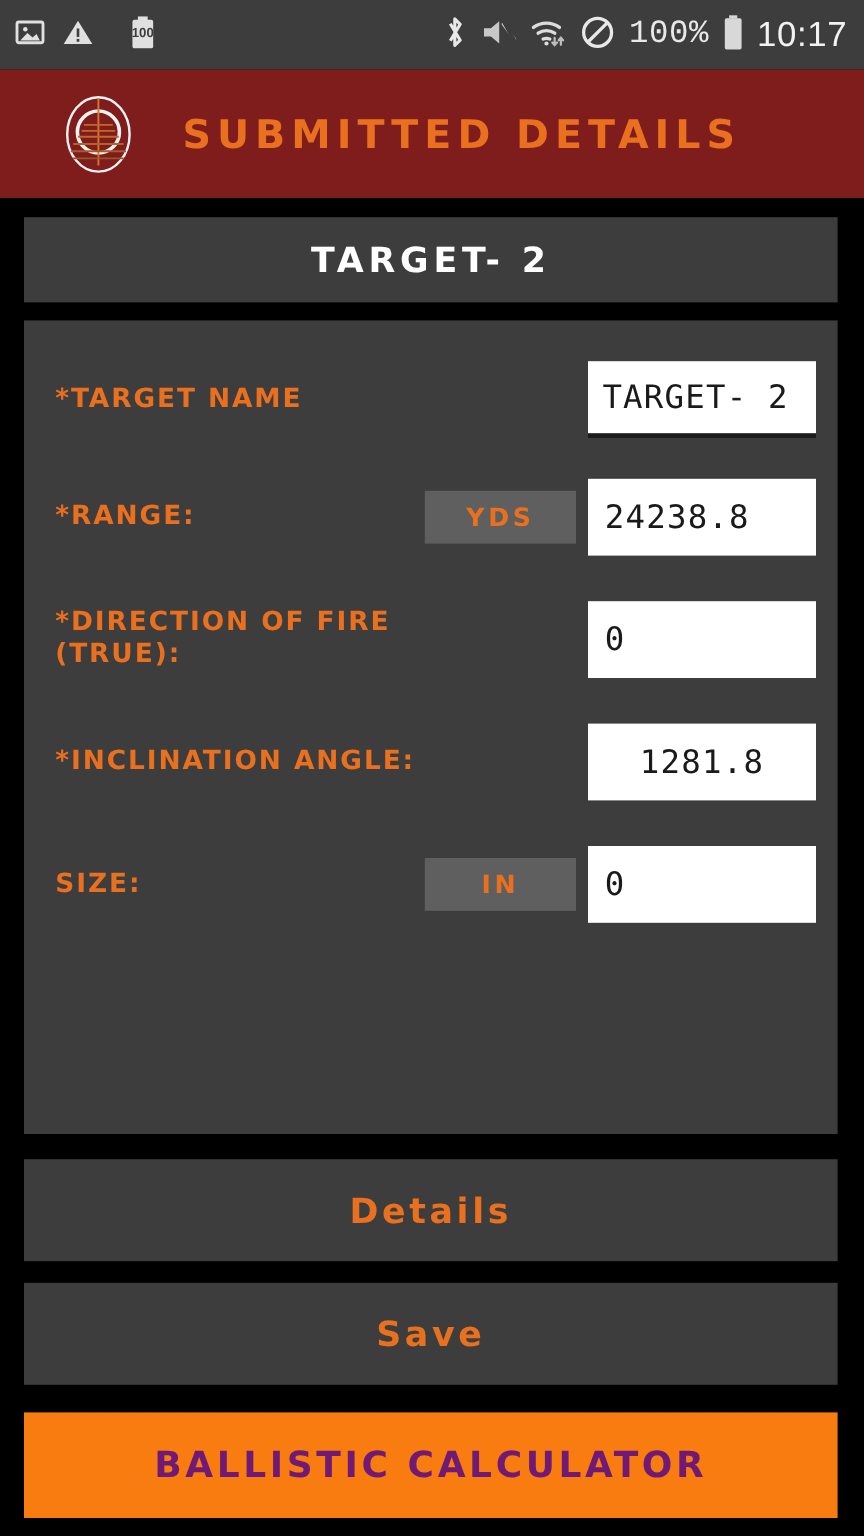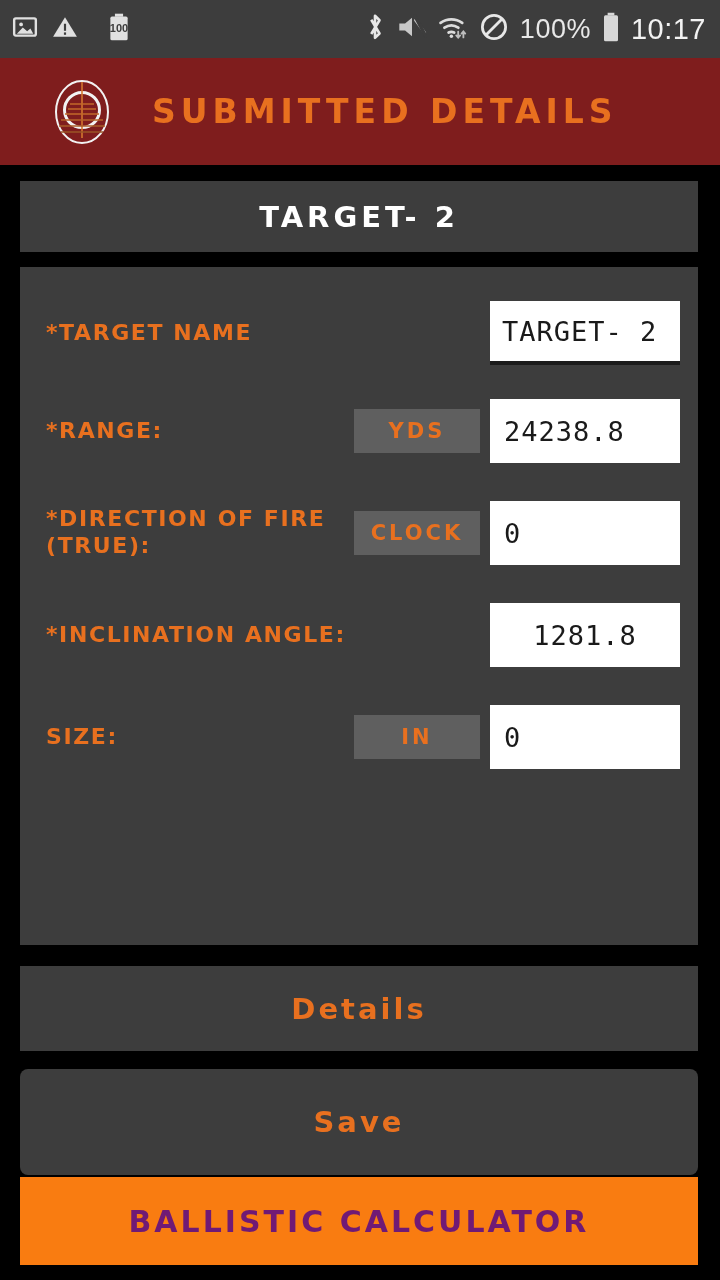--- a/index.html
+++ b/index.html
@@ -15,21 +15,21 @@
   .statusbar {
     height:58px; background:#3d3d3d;
     display:flex; align-items:center;
     padding:0 14px 0 12px;
     color:#e8e8e8;
   }
   .sb-left { display:flex; align-items:center; gap:14px; }
   .sb-right { margin-left:auto; display:flex; align-items:center; gap:11px; }
   .sb-ico { display:block; }
   .sb-pct {
-    font-family:Liberation Sans, sans-serif;
+    font-family:Liberation Mono, monospace;
     font-size:27px; letter-spacing:0.5px; color:#e8e8e8; line-height:1;
   }
   .sb-time {
     font-family:"Liberation Sans", sans-serif;
     font-size:29px; letter-spacing:0.5px; color:#f2f2f2; line-height:1;
   }
   .batt-num {
     font-family:"Liberation Sans", sans-serif;
     font-size:11px; font-weight:bold; color:#3d3d3d;
   }
@@ -117,21 +117,21 @@
   .btn-card {
     position:absolute; left:20px; width:678px;
     display:flex; align-items:center; justify-content:center;
   }
   .btn-label {
     color:#e8701f;
     font-family:"DejaVu Sans", sans-serif;
     font-size:29px; font-weight:bold; letter-spacing:3px;
   }
   #capture-card { top:966px; height:85px; background:#3d3d3d; }
-  #save-card    { top:1069px; height:106px; background:#3d3d3d;border-radius:8px; }
+  #save-card    { top:1069px; height:85px; background:#3d3d3d; }
   #calc-card    { top:1177px; height:88px; background:#f97c11; }
   .calc-label {
     color:#701a75;
     font-family:"DejaVu Sans", sans-serif;
     font-size:30px; font-weight:bold; letter-spacing:3px;
     text-transform:uppercase;
   }
 </style>
 </head>
 <body>
@@ -240,21 +240,20 @@
       <span class="val-box">24238.8</span>
     </div>
 
     <div class="row-spacer" style="height:30px;"></div>
 
     <div class="row" style="height:72px;">
       <span class="lbl">
         <span>*Direction of Fire</span><br>
         <span>(True):</span>
       </span>
-      <span class="unit-btn">CLOCK</span>
       <span class="val-box">0</span>
     </div>
 
     <div class="row-spacer" style="height:30px;"></div>
 
     <div class="row" style="height:72px;">
       <span class="lbl">*Inclination Angle:</span>
       <span class="unit-btn ghost"></span>
       <span class="val-box center">1281.8</span>
     </div>

